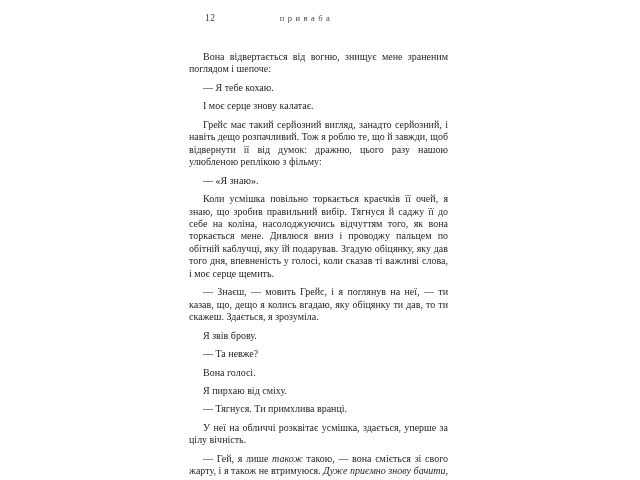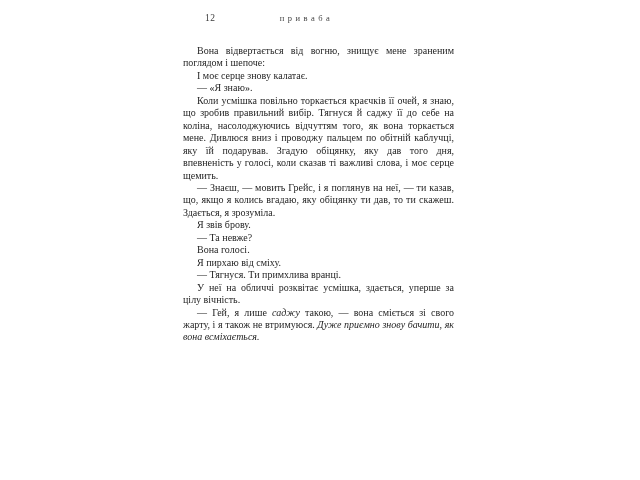--- a/index.html
+++ b/index.html
@@ -51,41 +51,43 @@
       left: 183px;
       top: 45px;
       width: 271px;
       font-size: 10px;
       line-height: 12.45px;
       text-align: justify;
       color: #252525;
     }
     .para {
       text-indent: 14px;
-      margin: 0;
+      margin: 6px;
     }
     .it {
       font-style: italic;
     }
   </style>
 </head>
 <body>
 
 <div class="page">
   <div class="page-header">
     <span class="page-number">12</span>
     <span class="running-title">приваба</span>
   </div>
   <div class="page-body" id="page-body">
       <p class="para"><span>Вона відвертається від вогню, знищує мене зраненим поглядом і шепоче:</span></p>
+      <p class="para"><span>— Я тебе кохаю.</span></p>
       <p class="para"><span>І моє серце знову калатає.</span></p>
+      <p class="para"><span>Грейс має такий серйозний вигляд, занадто серйозний, і навіть дещо розпачливий. Тож я роблю те, що й завжди, щоб відвернути її від думок: дражню, цього разу нашою улюбленою реплікою з фільму:</span></p>
       <p class="para"><span>— «Я знаю».</span></p>
       <p class="para"><span>Коли усмішка повільно торкається краєчків її очей, я знаю, що зробив правильний вибір. Тягнуся й саджу її до себе на коліна, насолоджуючись відчуттям того, як вона торкається мене. Дивлюся вниз і проводжу пальцем по обітній каблучці, яку їй подарував. Згадую обіцянку, яку дав того дня, впевненість у голосі, коли сказав ті важливі слова, і моє серце щемить.</span></p>
-      <p class="para"><span>— Знаєш, — мовить Грейс, і я поглянув на неї, — ти казав, що, якщо я колись вгадаю, яку обіцянку ти дав, то ти скажеш. Здається, я зрозуміла.</span></p>
+      <p class="para"><span>— Знаєш, — мовить Грейс, і я поглянув на неї, — ти казав, що, дещо я колись вгадаю, яку обіцянку ти дав, то ти скажеш. Здається, я зрозуміла.</span></p>
       <p class="para"><span>Я звів брову.</span></p>
       <p class="para"><span>— Та невже?</span></p>
       <p class="para"><span>Вона голосі.</span></p>
       <p class="para"><span>Я пирхаю від сміху.</span></p>
       <p class="para"><span>— Тягнуся. Ти примхлива вранці.</span></p>
       <p class="para"><span>У неї на обличчі розквітає усмішка, здається, уперше за цілу вічність.</span></p>
-      <p class="para"><span>— Гей, я лише </span><span class="it">саджу</span><span> такою, — вона сміється зі свого жарту, і я також не втримуюся. </span><span class="it">Дуже приємно знову бачити, як вона всміхається.</span></p>
+      <p class="para"><span>— Гей, я лише </span><span class="it">також</span><span> такою, — вона сміється зі свого жарту, і я також не втримуюся. </span><span class="it">Дуже приємно знову бачити, як вона всміхається.</span></p>
     </div>
 </div>
 
 </body></html>

